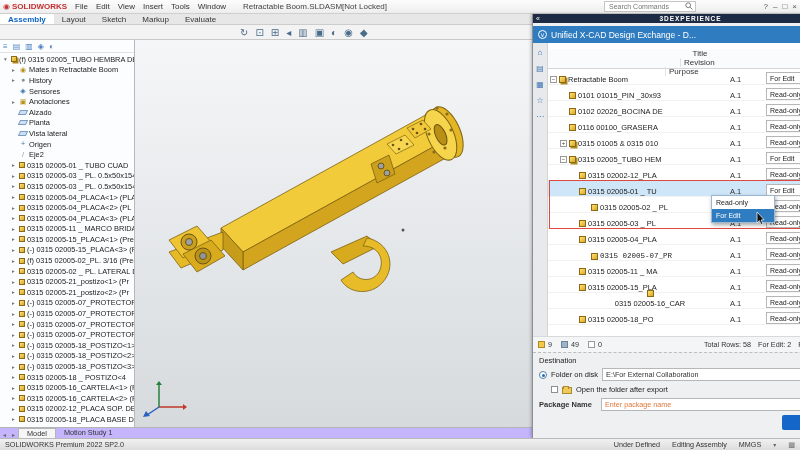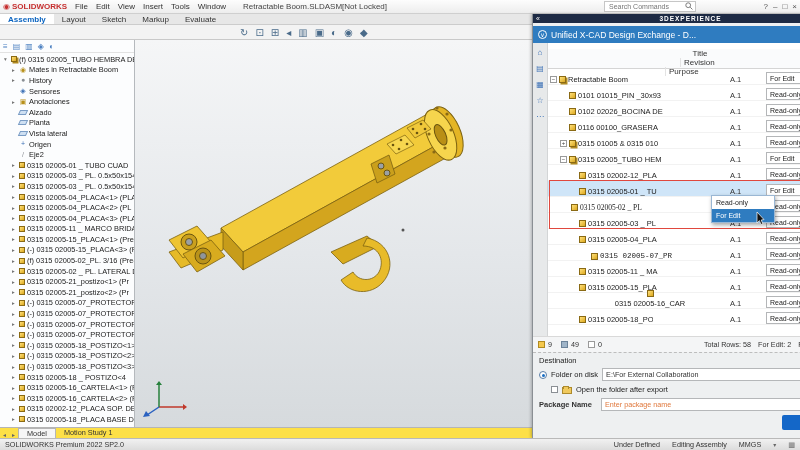--- a/index.html
+++ b/index.html
@@ -120,21 +120,21 @@
   .folder-ic { width:10px; height:7px; background:#f0c95c; border:1px solid #ad8a2c; position:relative; flex:none; margin-top:1px; }
   .folder-ic::before { content:""; position:absolute; left:0; top:-2px; width:4px; height:2px; background:#f0c95c; border:1px solid #ad8a2c; border-bottom:none; }
   .dest input { flex:1; min-width:0; height:13px; border:1px solid #b5b7b9; background:#fff; font-size:7.2px;
     padding:0 3px; color:#333; outline:none; }
   .pkg-label { font-weight:bold; color:#333; width:58px; flex:none; }
   .pkg input::placeholder { color:#e0783c; }
   .export-row { display:flex; justify-content:flex-end; margin-top:2px; }
   .export-btn { width:60px; height:15px; background:#1467c8; color:#fff; border:none; border-radius:2px;
     font-size:8px; font-family:inherit; }
   
-  .doc-tabs { position:absolute; left:0; top:427px; width:532px; height:11px; background:#fde047;
+  .doc-tabs { position:absolute; left:0; top:427px; width:532px; height:11px; background:#c4b5fd;
     border-top:1px solid #b5b5b5; display:flex; align-items:flex-end; font-size:7.3px; z-index:8; }
   .doc-arrows { color:#666; font-size:6px; padding:0 3px; }
   .doc-tab { padding:0 8px; height:10px; line-height:10px; color:#333; }
   .doc-tab.active { background:#f6f6f6; border:1px solid #b5b5b5; border-bottom:none; }
   .statusbar { position:absolute; left:0; top:438px; width:800px; height:12px;
     background:linear-gradient(#f1f1f1,#dcdcdc); border-top:1px solid #b9b9b9;
     display:flex; align-items:center; padding:0 5px; gap:10px; font-size:7.2px; color:#333; z-index:70; }
   .statusbar .right { margin-left:auto; display:flex; gap:12px; align-items:center; }
 </style>
 </head>
@@ -591,21 +591,21 @@
             <div class="cell-rev">A.1</div>
             <div class="cell-purp">
               <div class="dd">
                 <span>For Edit</span>
                 <span class="car">▾</span>
               </div>
             </div>
             <div class="cell-chev">∨</div>
           </div>
           <div class="trow">
-            <div class="cell-title" style="padding-left: 14px; font-family: Liberation Serif, serif;">
+            <div class="cell-title" style="padding-left: 34px;">
               <span class="expnone"></span>
               <span class="ri-part"></span>
               <span class="txt">0315 02005-02 _ PL</span>
             </div>
             <div class="cell-rev">A.1</div>
             <div class="cell-purp">
               <div class="dd">
                 <span>Read-only</span>
                 <span class="car">▾</span>
               </div>

